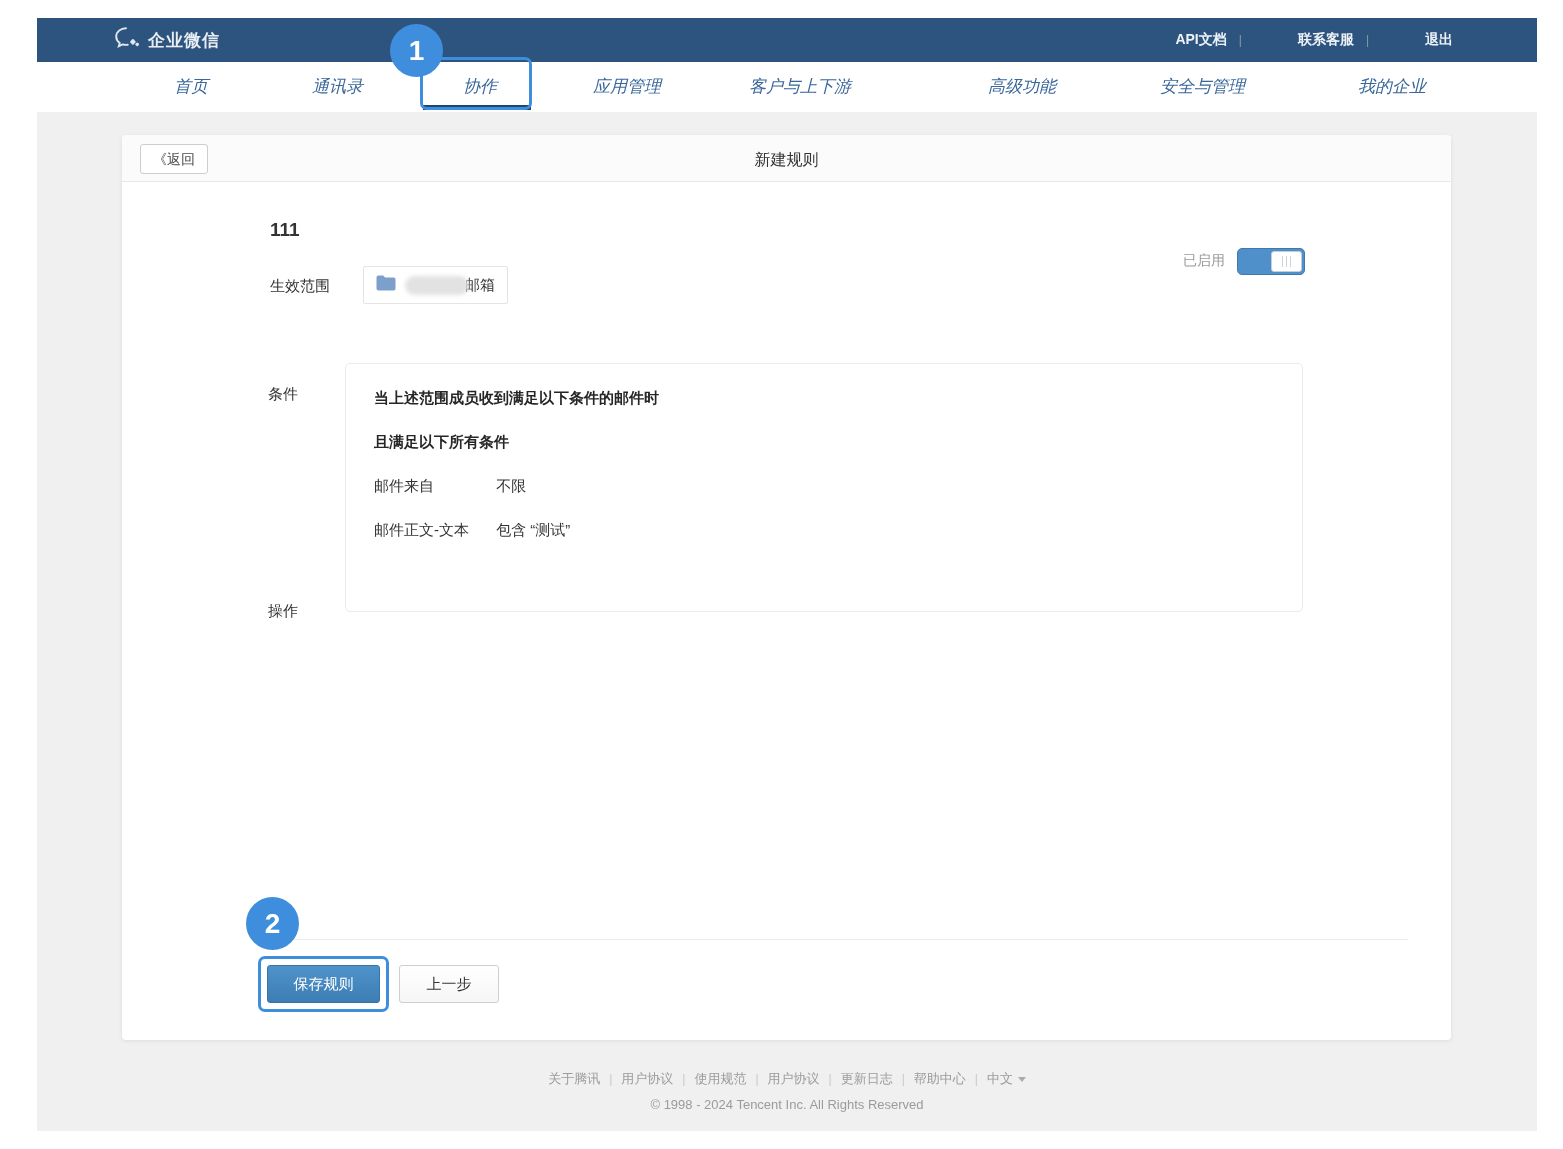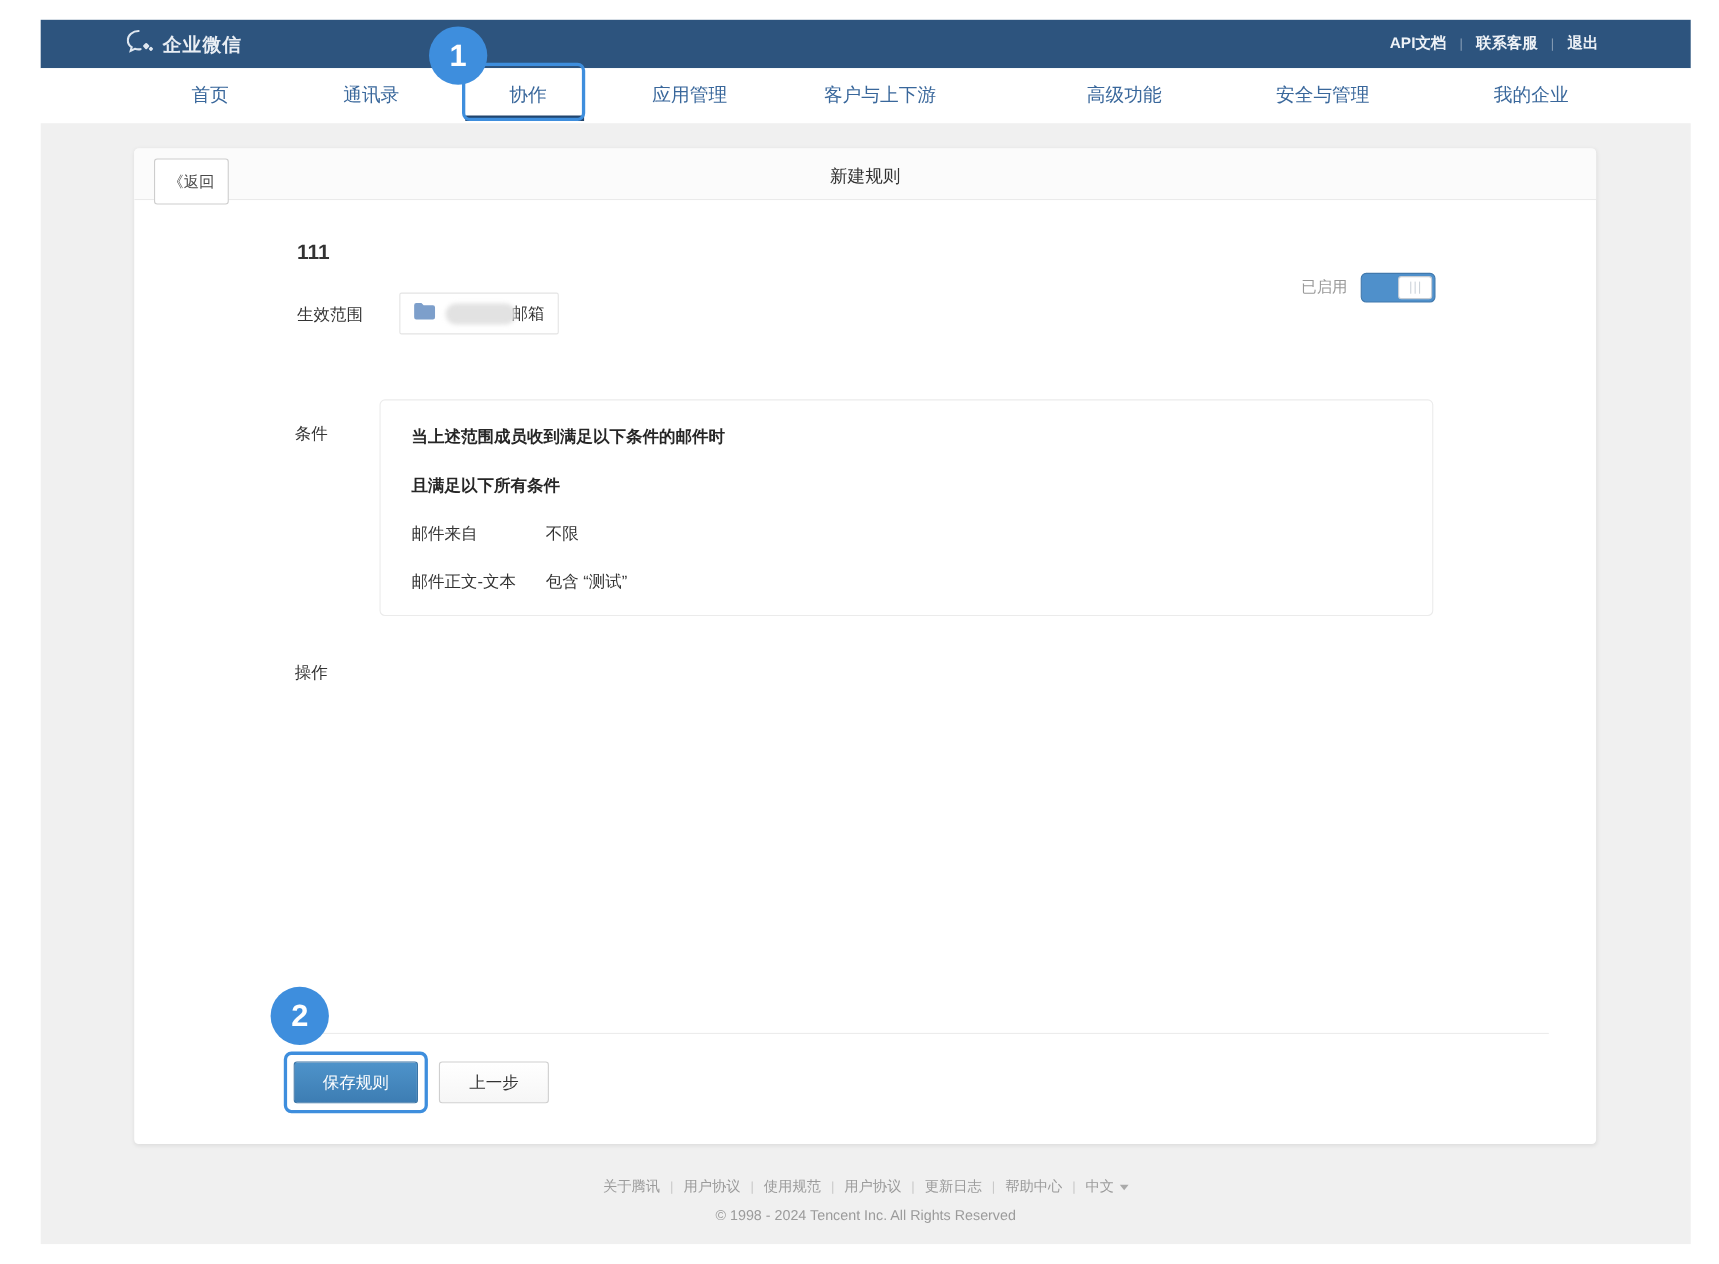--- a/index.html
+++ b/index.html
@@ -6,27 +6,27 @@
   html,body { background:#ffffff; }
   body { font-family:"Liberation Sans","DejaVu Sans",sans-serif; }
   #root { position:relative; width:1563px; height:1149px; background:#ffffff; overflow:hidden; }
 
   
   .topbar { position:absolute; left:37px; top:18px; width:1500px; height:44px;
             background:#2d547e; display:flex; align-items:center; }
   .brand { display:flex; align-items:center; gap:7px; margin-left:78px; }
   .brand-name { color:#e9eef4; font-size:17px; font-weight:bold; letter-spacing:1px; }
   .topbar-links { margin-left:auto; margin-right:84px; display:flex; align-items:center; }
-  .topbar-link { color:#eef2f7; font-size:14px; font-weight:bold; cursor:pointer; }
+  .topbar-link { color:#eef2f7; font-size:14px; font-weight:bold; cursor:pointer;margin-left:44px; }
   .topbar-sep { color:rgba(255,255,255,0.40); font-size:12px; margin:0 12px; }
 
   
   .navrow { position:absolute; left:37px; top:62px; width:1500px; height:50px; background:#ffffff; }
   .nav-item { position:absolute; top:0; height:50px; line-height:50px; font-size:17px;
-              color:#39679b; cursor:pointer; white-space:nowrap; }
+              color:#39679b; cursor:pointer; white-space:nowrap;font-style:italic; }
   .nav-0 { left:137px; } .nav-1 { left:275px; } .nav-2 { left:426px; }
   .nav-3 { left:556px; } .nav-4 { left:712px; } .nav-5 { left:951px; }
   .nav-6 { left:1123px; } .nav-7 { left:1321px; }
   .nav-underline { position:absolute; left:386px; top:43px; width:108px; height:5px;
                    background:#21456e; }
 
   
   .step-badge { position:absolute; width:53px; height:53px; border-radius:50%;
                 background:#3e8edd; color:#ffffff; font-size:28px; font-weight:bold;
                 display:flex; align-items:center; justify-content:center; z-index:60; }
@@ -40,21 +40,21 @@
   
   .content-bg { position:absolute; left:37px; top:112px; width:1500px; height:1019px;
                 background:#f0f0f0; }
 
   
   .card { position:absolute; left:122px; top:135px; width:1329px; height:905px;
           background:#ffffff; border-radius:4px; box-shadow:0 1px 4px rgba(0,0,0,0.08); }
   .card-header { position:absolute; left:122px; top:135px; width:1329px; height:47px;
                  background:#fbfbfb; border-bottom:1px solid #e8e8e8;
                  border-radius:4px 4px 0 0; }
-  .back-btn { position:absolute; left:140px; top:144px; height:42px; padding:0 12px;
+  .back-btn { position:absolute; left:140px; top:144px; height:30px; padding:0 12px;
               background:#ffffff; border:1px solid #cdcdcd; border-radius:3px;
               font-size:14px; color:#4a4a4a; line-height:28px; cursor:pointer; }
   .page-title { position:absolute; left:122px; top:150px; width:1329px; text-align:center;
                 font-size:16px; color:#333333; }
 
   
   .rule-name { position:absolute; left:270px; top:219px; font-size:19px; font-weight:bold;
                color:#333333; }
   .enabled-label { position:absolute; left:1183px; top:252px; font-size:14px; color:#999999; }
   .toggle { position:absolute; left:1237px; top:248px; width:68px; height:27px;
@@ -69,21 +69,21 @@
                 background:#ffffff; border:1px solid #e4e4e4; border-radius:2px;
                 display:flex; align-items:center; padding:0 12px; }
   .scope-redacted { width:64px; height:19px; background:#e2e2e2; border-radius:10px;
                     filter:blur(2px); margin:0 2px 0 9px; }
   .scope-suffix { font-size:15px; color:#333333; margin-left:-6px; }
 
   
   .side-label { position:absolute; font-size:15px; color:#333333; }
   .cond-label { left:268px; top:385px; }
   .act-label  { left:268px; top:602px; }
-  .cond-box { position:absolute; left:345px; top:363px; width:958px; height:197px;
+  .cond-box { position:absolute; left:345px; top:363px; width:958px; height:249px;
               background:#ffffff; border:1px solid #ebebeb; border-radius:5px;
               padding:23px 28px 0 28px; }
   .cond-line { margin-bottom:23px; font-size:15px; line-height:21px; color:#333333; }
   .cond-heading { font-weight:bold; color:#262626; }
   .cond-field { display:inline-block; width:118px; color:#333333; }
   .act-box { position:absolute; left:345px; top:588px; width:958px; height:46px;
              background:#ffffff; border:1px solid #ebebeb; border-radius:5px;
              display:flex; align-items:center; padding-left:28px; }
   .act-value { font-size:15px; font-weight:bold; color:#262626; }
 

